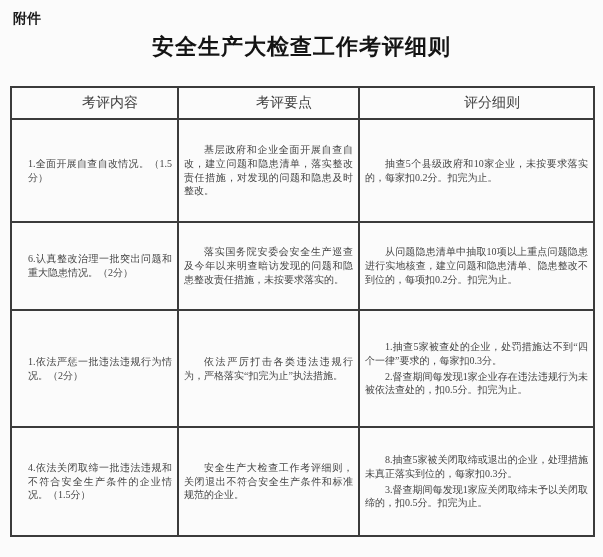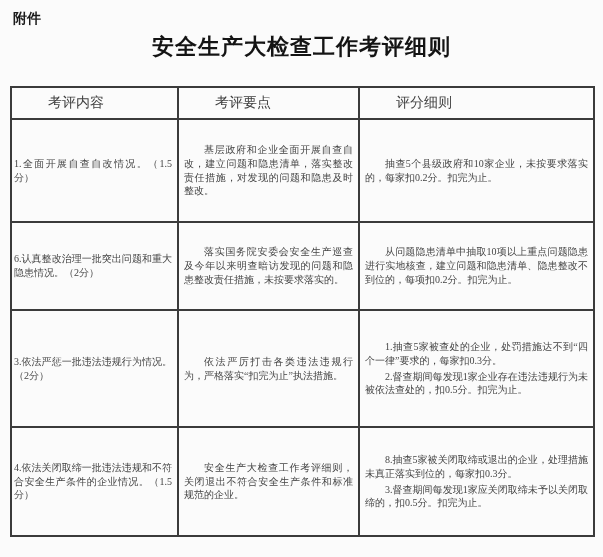--- a/index.html
+++ b/index.html
@@ -45,36 +45,36 @@
 
   .eval-table th, .eval-table td {
     border: 2px solid #3b3b3b;
     vertical-align: middle;
     font-size: 10px;
     line-height: 1.38;
     padding: 2px 5px;
   }
   .eval-table th {
     font-weight: normal;
-    text-align: left;
+    text-align: center;
     height: 32px;
     font-size: 14px;
     color: #3f3f3f;
     padding-left: 36px;
   }
   tr.r1 { height: 103px; }
   tr.r2 { height: 88px; }
   tr.r3 { height: 117px; }
   tr.r4 { height: 109px; }
 
   .eval-table td p {
     margin: 2px 0;
     text-align: justify;
   }
-  td.cell-content { padding-left: 2px; margin-top: 12px; }
+  td.cell-content { padding-left: 16px; margin-top: 12px; }
   td.cell-content p { text-indent: 0; }
   td.cell-points p, td.cell-scoring p { text-indent: 2em; }
 </style>
 </head>
 <body>
 
 <div class="page">
 
   <div class="attachment">附件</div>
 
@@ -111,21 +111,21 @@
         </td>
         <td class="cell-points">
           <p>落实国务院安委会安全生产巡查及今年以来明查暗访发现的问题和隐患整改责任措施，未按要求落实的。</p>
         </td>
         <td class="cell-scoring">
           <p>从问题隐患清单中抽取10项以上重点问题隐患进行实地核查，建立问题和隐患清单、隐患整改不到位的，每项扣0.2分。扣完为止。</p>
         </td>
       </tr>
       <tr class="r3">
         <td class="cell-content">
-          <p>3.依法严惩一批违法违规行为情况。（2分）</p>
+          <p>1.依法严惩一批违法违规行为情况。（2分）</p>
         </td>
         <td class="cell-points">
           <p>依法严厉打击各类违法违规行为，严格落实“扣完为止”执法措施。</p>
         </td>
         <td class="cell-scoring">
           <p>1.抽查5家被查处的企业，处罚措施达不到“四个一律”要求的，每家扣0.3分。</p>
           <p>2.督查期间每发现1家企业存在违法违规行为未被依法查处的，扣0.5分。扣完为止。</p>
         </td>
       </tr>
       <tr class="r4">

